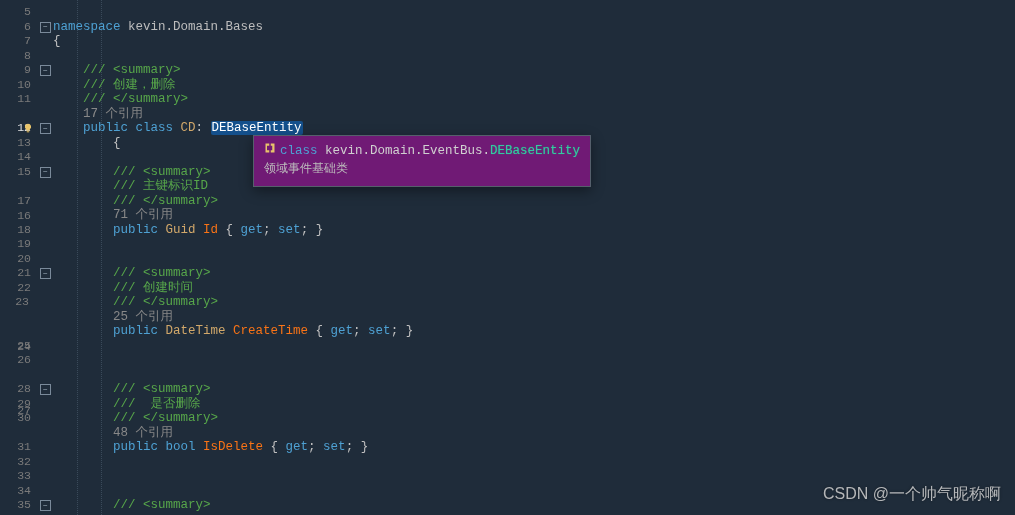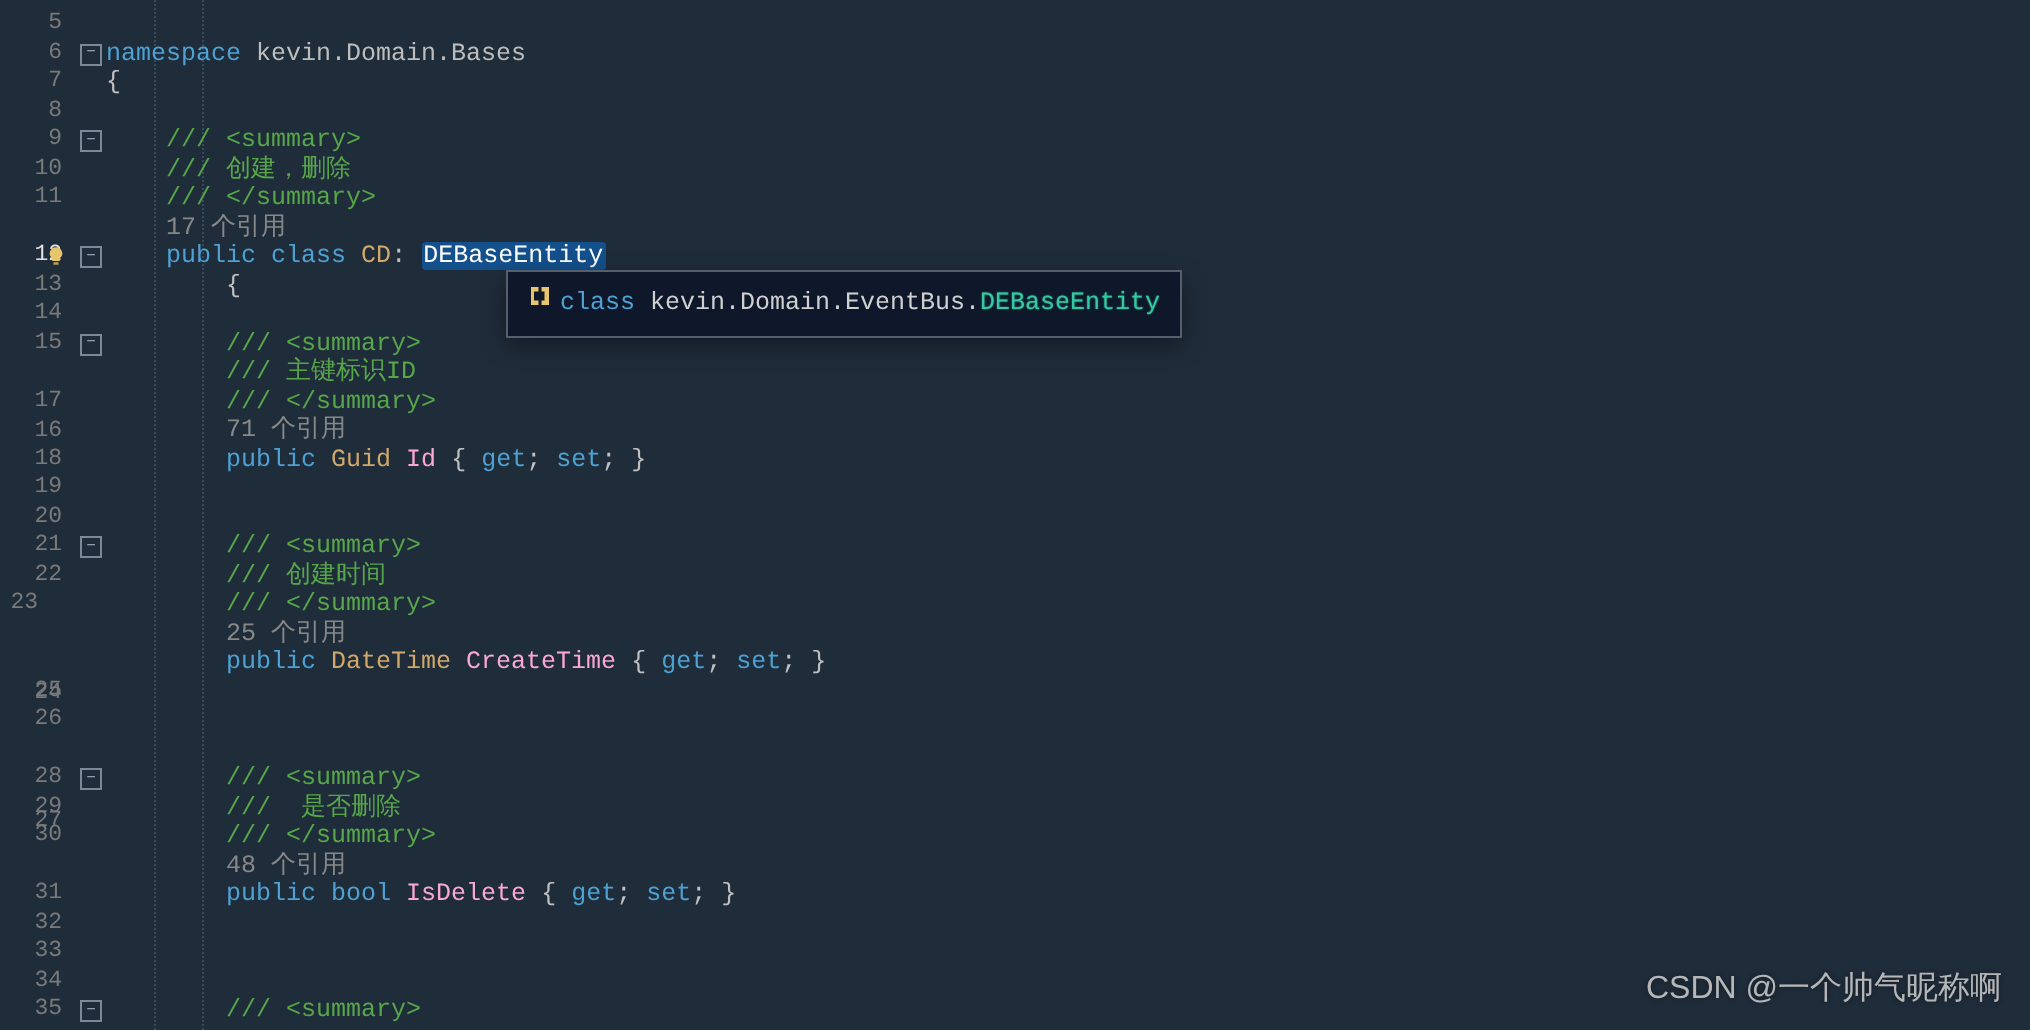--- a/index.html
+++ b/index.html
@@ -12,25 +12,25 @@
   .fold-col{position:absolute;left:37px;top:0;width:16px;height:100%;background:#1f2c3a}
   .fold-col .marker{position:absolute;left:3px;width:9px;height:9px;border:1px solid #7a8a9a;background:#1f2c3a;display:flex;align-items:center;justify-content:center;color:#9aaab8;font-size:8px;line-height:8px}
   .code{position:absolute;left:53px;top:0;right:0;height:100%}
   .code .line{height:14.5px;line-height:14.5px;white-space:pre}
   .indent-guide{position:absolute;top:0;bottom:0;width:0;border-left:1px dotted #3a4a5a}
   .c-kw{color:#4ea1d3}
   .c-type{color:#d2a86a}
   .c-ns{color:#bdbdbd}
   .c-comment{color:#57a64a}
   .c-ident{color:#e0e0e0}
-  .c-member{color:#f9a8d4}
+  .c-member{color:#f97316}
   .c-punc{color:#c0c0c0}
   .c-ref{color:#888}
   .sel{background:#14508c;color:#fff;border-radius:2px;padding:0 1px}
-  .tooltip{position:absolute;background:#0f172a;border:1px solid #555f6b;box-shadow:0 4px 12px rgba(0,0,0,0.4);padding:6px 10px 8px 10px;font-size:12.5px;line-height:18px;z-index:10}
+  .tooltip{position:absolute;background:#701a75;border:1px solid #555f6b;box-shadow:0 4px 12px rgba(0,0,0,0.4);padding:6px 10px 8px 10px;font-size:12.5px;line-height:18px;z-index:10}
   .tooltip .row1{color:#d0d0d0}
   .tooltip .row1 .kw{color:#4ea1d3}
   .tooltip .row1 .tn{color:#35c8a2;text-shadow:0 0 1px #2a9b7d}
   .tooltip .row2{color:#bdbdbd;font-size:12px}
   .tooltip-icon{display:inline-block;vertical-align:middle;margin-right:4px}
   .watermark{position:absolute;right:14px;bottom:10px;color:#cfcfcf;font-family:"Microsoft YaHei",Arial,sans-serif;font-size:16px;opacity:0.85;text-shadow:0 0 3px rgba(0,0,0,0.5)}
 </style>
 </head>
 <body>
 
@@ -55,21 +55,21 @@
       <div class="ln" style="position: absolute; top: 150px; right: 0px; left: 0px;">14</div>
       <div class="ln" style="position: absolute; top: 164.5px; right: 0px; left: 0px;">15</div>
       <div class="ln" style="position: absolute; top: 179px; right: 0px; left: 0px; margin-top: 30px;">16</div>
       <div class="ln" style="position: absolute; top: 193.5px; right: 0px; left: 0px;">17</div>
       <div class="ln" style="position: absolute; top: 208px; right: 0px; left: 0px;">   </div>
       <div class="ln" style="position: absolute; top: 222.5px; right: 0px; left: 0px;">18</div>
       <div class="ln" style="position: absolute; top: 237px; right: 0px; left: 0px;">19</div>
       <div class="ln" style="position: absolute; top: 251.5px; right: 0px; left: 0px;">20</div>
       <div class="ln" style="position: absolute; top: 266px; right: 0px; left: 0px;">21</div>
       <div class="ln" style="position: absolute; top: 280.5px; right: 0px; left: 0px;">22</div>
-      <div class="ln" style="position: absolute; top: 295px; right: 12px; left: 0px;">23</div>
+      <div class="ln" style="position: absolute; top: 295px; right: 2px; left: 0px;">23</div>
       <div class="ln" style="position: absolute; top: 309.5px; right: 0px; left: 0px;">   </div>
       <div class="ln" style="position: absolute; top: 340px; right: 0px; left: 0px;">24</div>
       <div class="ln" style="position: absolute; top: 338.5px; right: 0px; left: 0px;">25</div>
       <div class="ln" style="position: absolute; top: 353px; right: 0px; left: 0px;">26</div>
       <div class="ln" style="position: absolute; top: 367.5px; right: 0px; left: 0px; margin-top: 36px;">27</div>
       <div class="ln" style="position: absolute; top: 382px; right: 0px; left: 0px;">28</div>
       <div class="ln" style="position: absolute; top: 396.5px; right: 0px; left: 0px;">29</div>
       <div class="ln" style="position: absolute; top: 411px; right: 0px; left: 0px;">30</div>
       <div class="ln" style="position: absolute; top: 425.5px; right: 0px; left: 0px;">   </div>
       <div class="ln" style="position: absolute; top: 440px; right: 0px; left: 0px;">31</div>
@@ -128,16 +128,17 @@
     </div>
 
   <div class="tooltip" id="tooltip" style="left: 253px; top: 135px;">
     <div class="row1">
       <span class="tooltip-icon">
         <svg width="12" height="12" viewBox="0 0 16 16">
             <path fill="#e8c46b" d="M2 2h5v3H4v6h3v3H2zM9 2h5v12H9v-3h2V5H9z"></path>
           </svg>
       </span><span class="kw">class</span><span> kevin.Domain.EventBus.</span><span class="tn">DEBaseEntity</span>
     </div>
+    <div class="row2">领域事件基础类</div>
   </div>
 
   <div class="watermark">CSDN @一个帅气昵称啊</div>
 </div>
 
 </body></html>

